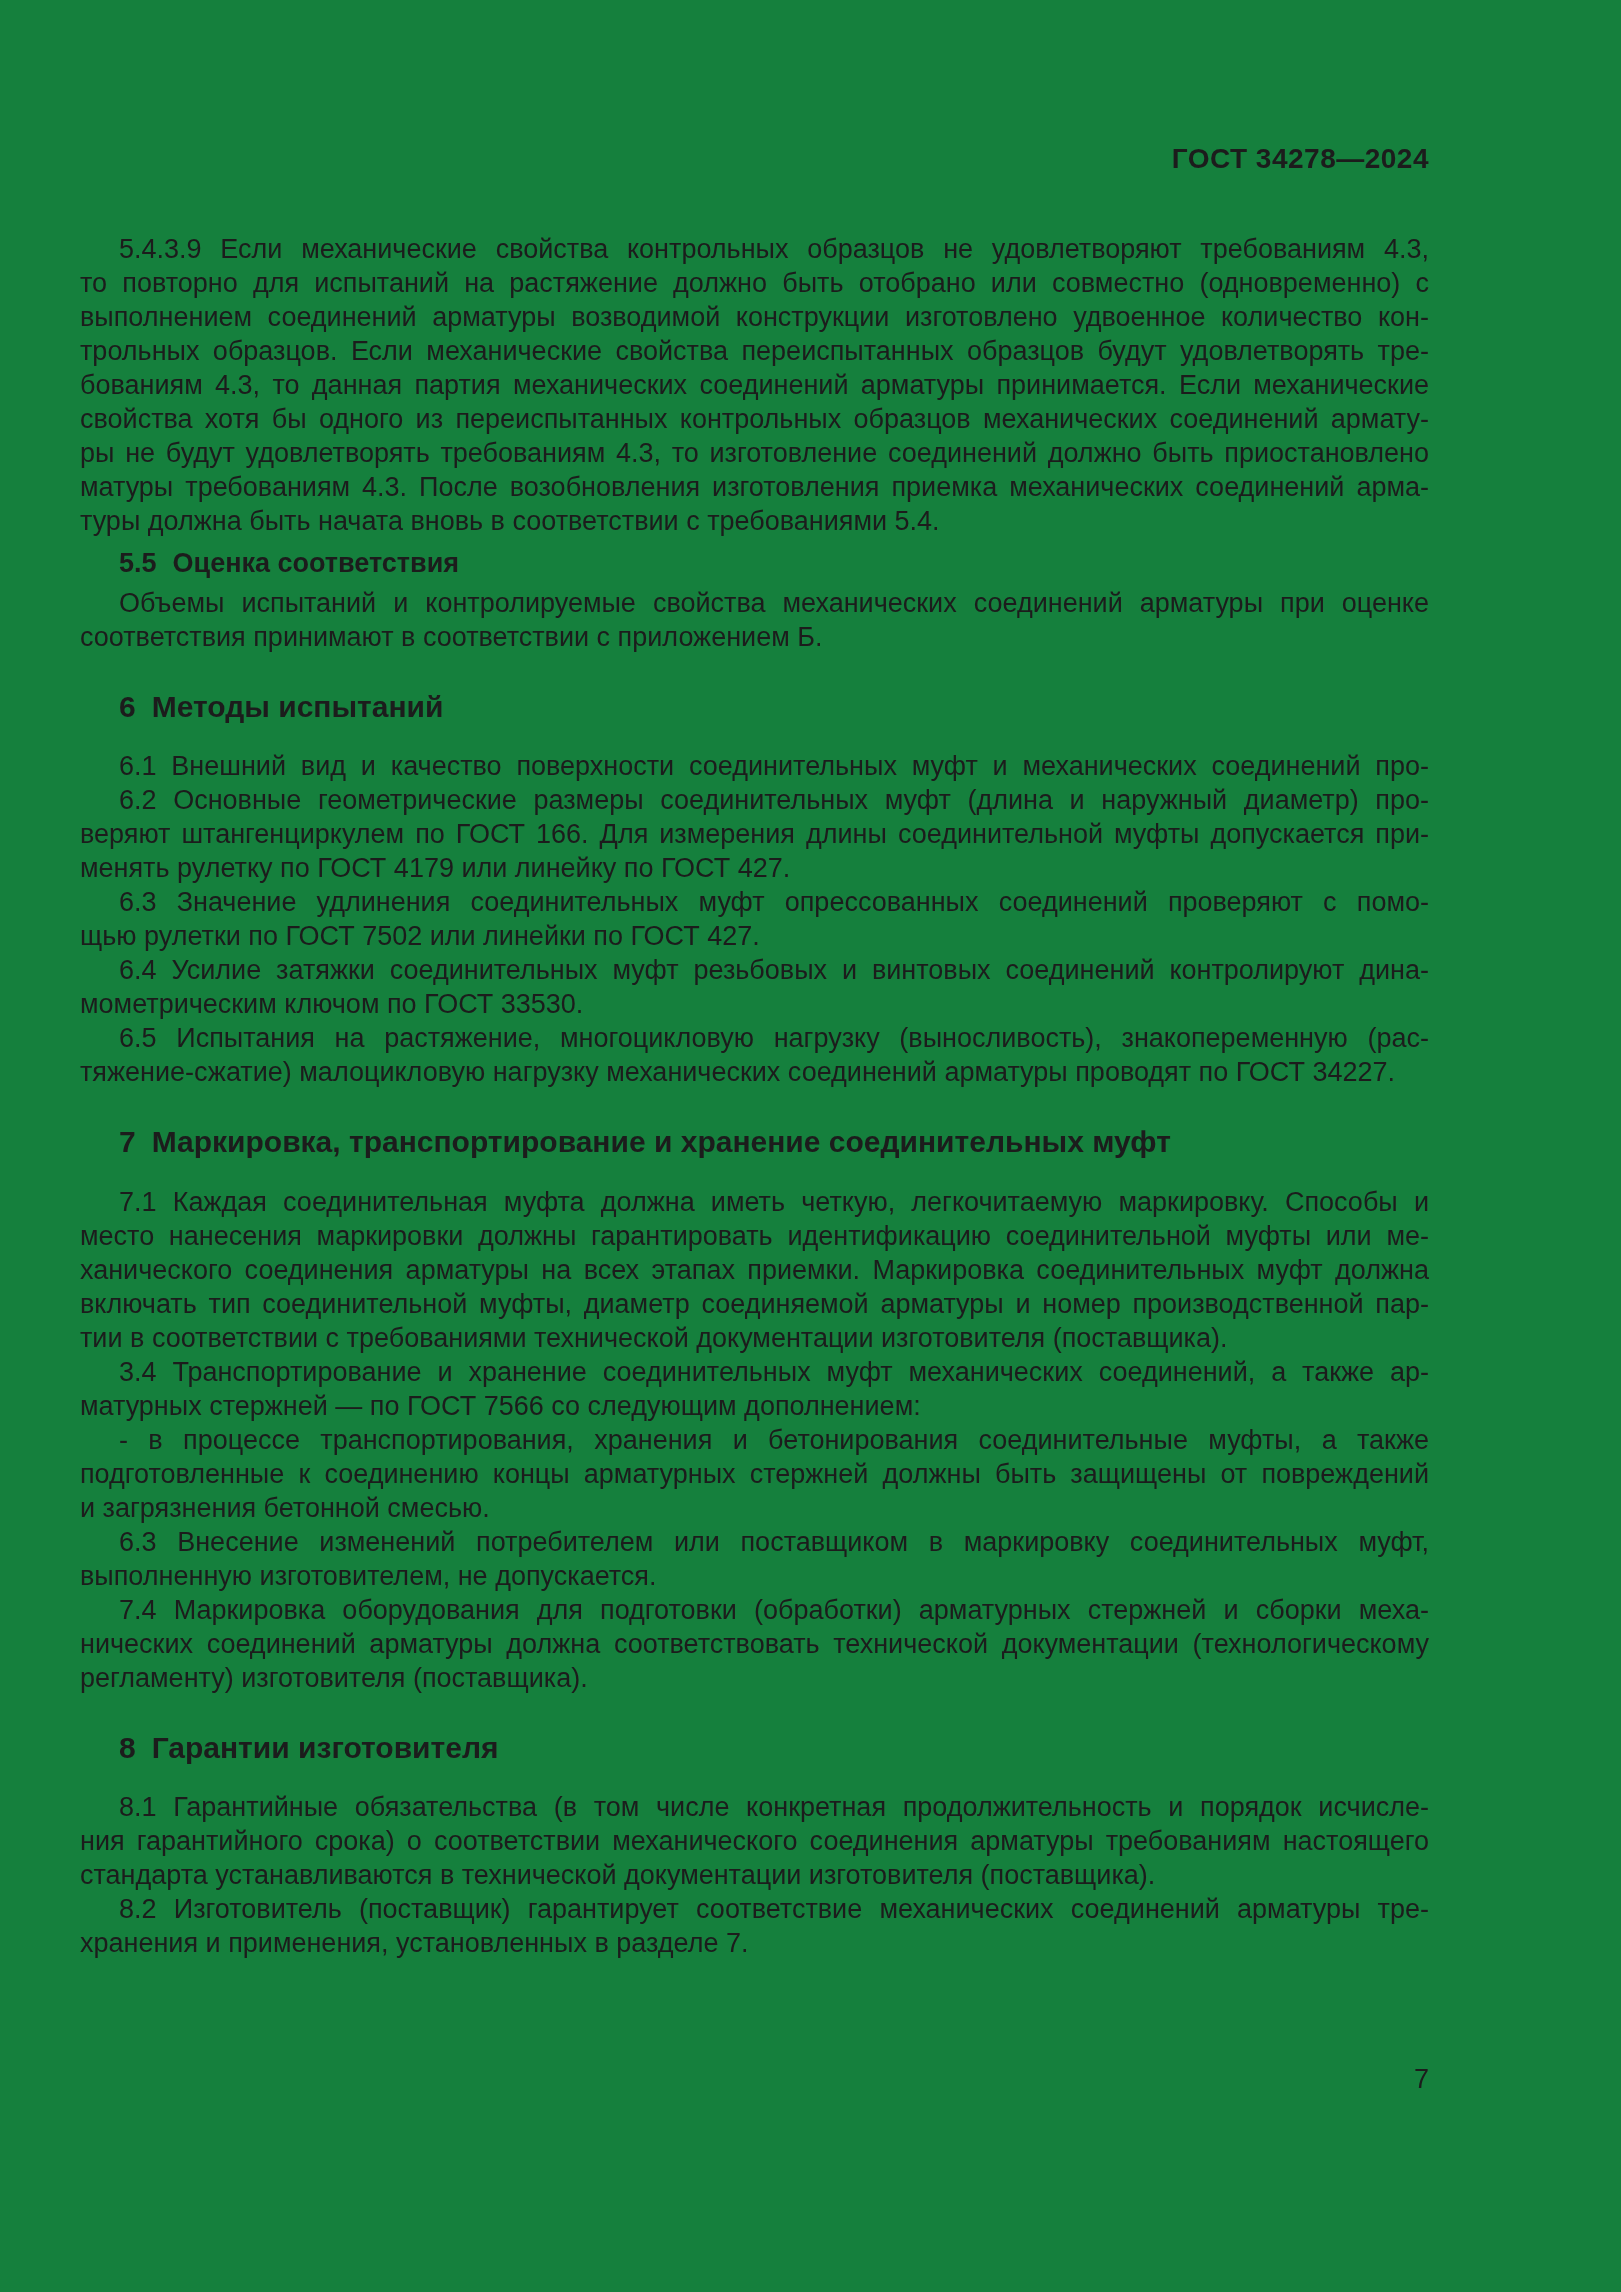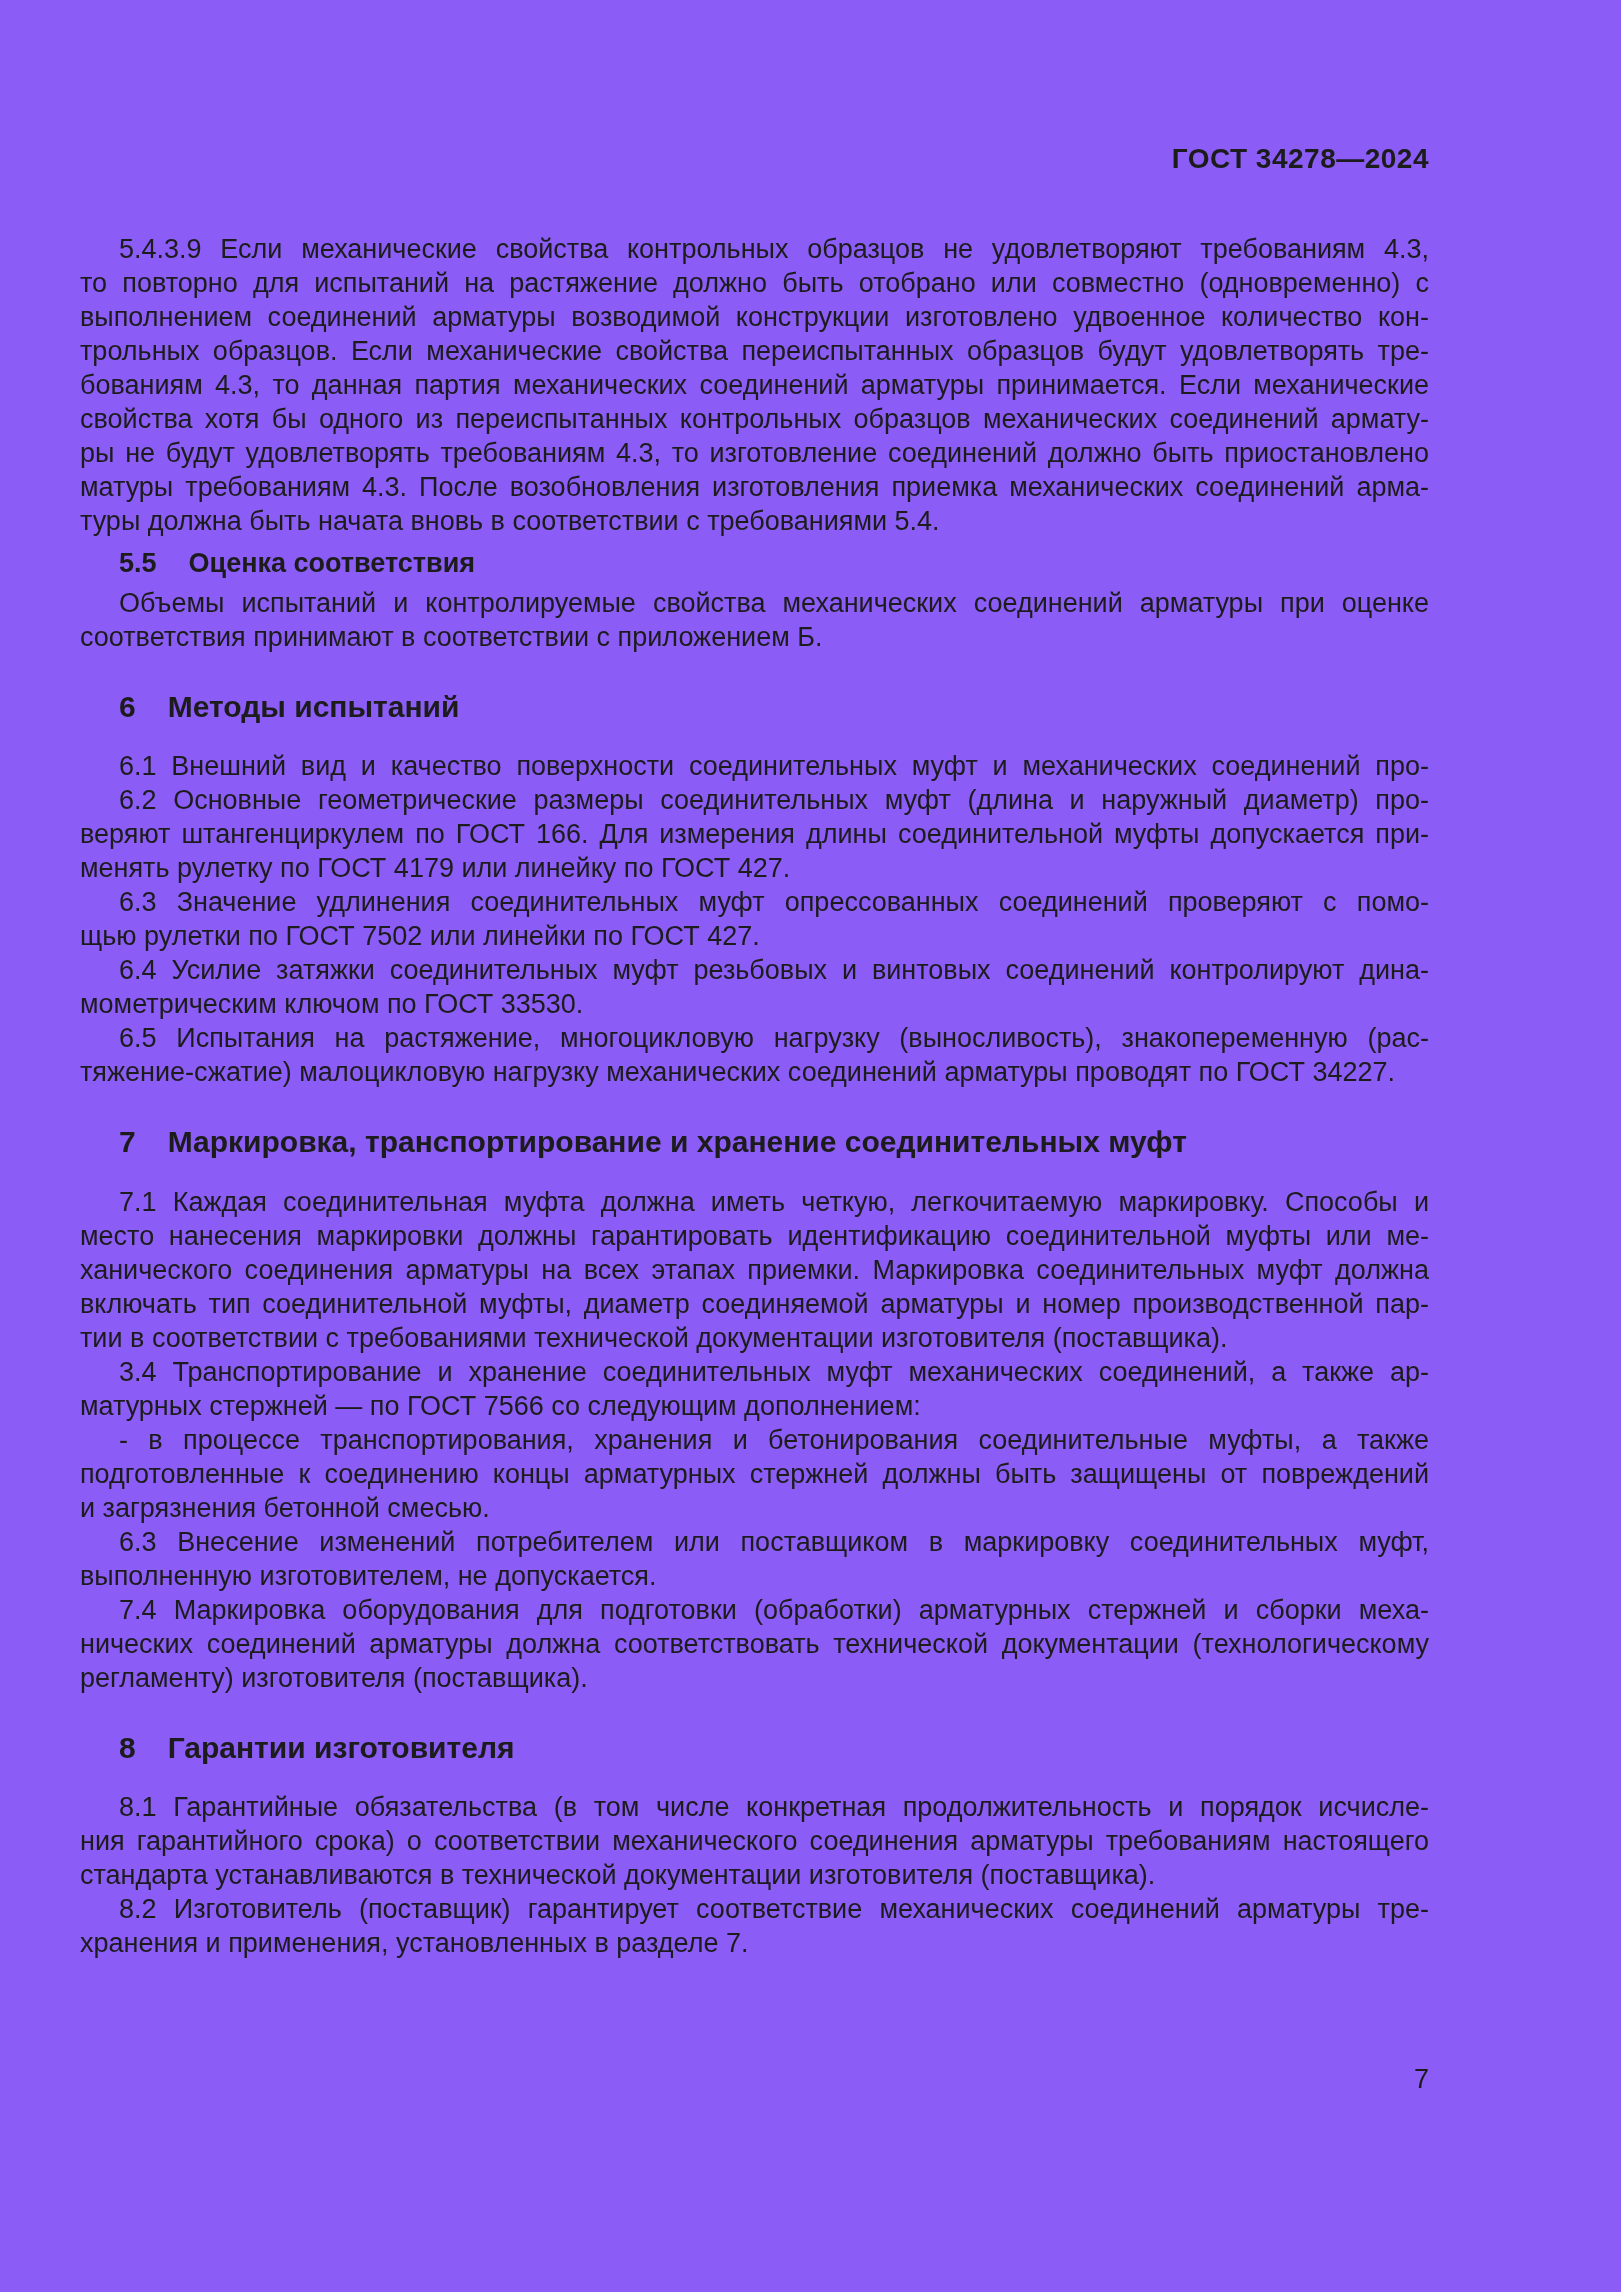--- a/index.html
+++ b/index.html
@@ -1,17 +1,17 @@
 <!DOCTYPE html>
 <html><head>
 <meta charset="utf-8">
 <style>
   html,body{margin:0;padding:0;background:#d9d9d9;}
   .page{
-    width:1621px;height:2293px;background:#8b5cf6;position:relative;
+    width:1621px;height:2293px;background:#15803d;position:relative;
     margin:0 auto;overflow:hidden;
     font-family:"Liberation Sans","DejaVu Sans",sans-serif;color:#1c1c1c;
   }
   .content{position:absolute;left:80px;top:142px;width:1349px;}
   .doc-header{
     font-weight:700;font-size:28px;line-height:33px;text-align:right;
     margin:0 0 57px 0;letter-spacing:0.5px;
   }
   .paragraph{margin:0;}
   .line{
@@ -22,21 +22,21 @@
   .line.first{text-indent:39px;}
   .line.final{text-align-last:left;}
   .subheading{
     font-weight:700;font-size:27px;line-height:34px;
     margin:7.8px 0 5.9px 39px;
   }
   .section-heading{
     font-weight:700;font-size:30px;line-height:39px;
     margin:33px 0 23.5px 39px;
   }
-  .h-num{margin-right:32px;}
+  .h-num{margin-right:16px;}
   .page-number{
     position:absolute;top:2063px;right:192px;
     font-size:27px;line-height:33px;
   }
 </style>
 </head>
 <body>
 
 <div class="page">
   <div class="content">

